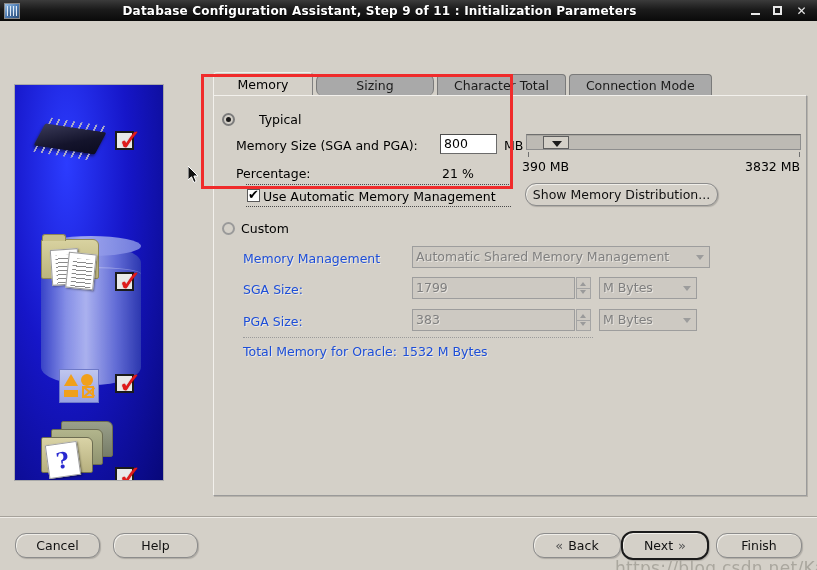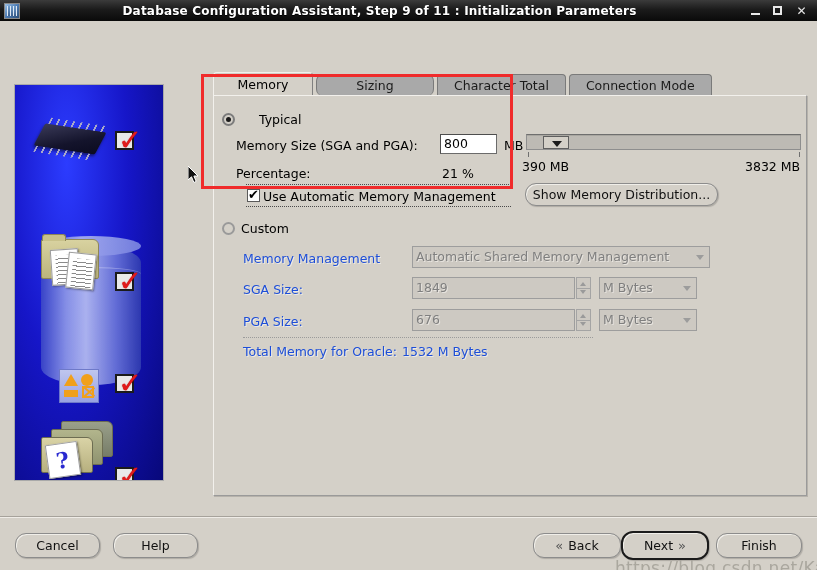--- a/index.html
+++ b/index.html
@@ -660,31 +660,31 @@
       <div class="radio off" style="left:8px; top:126px;"></div>
       <div class="lbl" style="left:27px; top:125px;">Custom</div>
 
       <div class="lbl dim" style="left:29px; top:155px;">Memory Management</div>
       <div class="combo" style="left:198px; top:150px; width:298px; height:22px;">
         <span>Automatic Shared Memory Management</span>
         <span class="arrow"></span>
       </div>
 
       <div class="lbl dim" style="left:29px; top:186px;">SGA Size:</div>
-      <div class="textfield disabled" style="left:198px; top:181px; width:163px; height:22px; line-height:20px;">1849</div>
+      <div class="textfield disabled" style="left:198px; top:181px; width:163px; height:22px; line-height:20px;">1799</div>
       <div class="spinner" style="left:362px; top:181px;">
           <div class="div"></div>
         </div>
       <div class="combo" style="left:385px; top:181px; width:98px; height:22px;">
         <span>M Bytes</span>
         <span class="arrow"></span>
       </div>
 
       <div class="lbl dim" style="left:29px; top:218px;">PGA Size:</div>
-      <div class="textfield disabled" style="left:198px; top:213px; width:163px; height:22px; line-height:20px;">676</div>
+      <div class="textfield disabled" style="left:198px; top:213px; width:163px; height:22px; line-height:20px;">383</div>
       <div class="spinner" style="left:362px; top:213px;">
           <div class="div"></div>
         </div>
       <div class="combo" style="left:385px; top:213px; width:98px; height:22px;">
         <span>M Bytes</span>
         <span class="arrow"></span>
       </div>
 
       <div class="dotted-sep dim" style="left:29px; top:241px; width:350px;"></div>
       <div class="lbl dim" style="left:29px; top:248px;">Total Memory for Oracle:</div>

